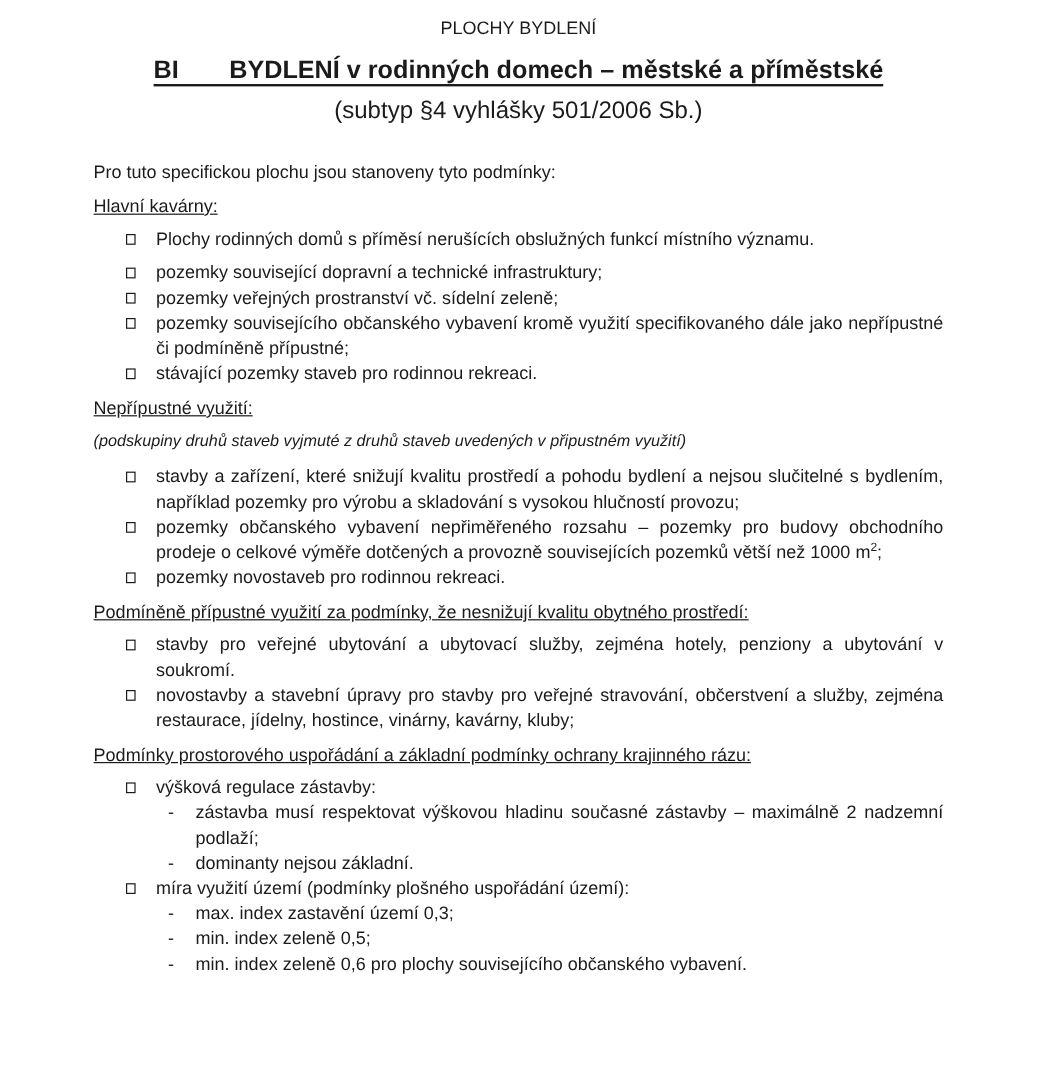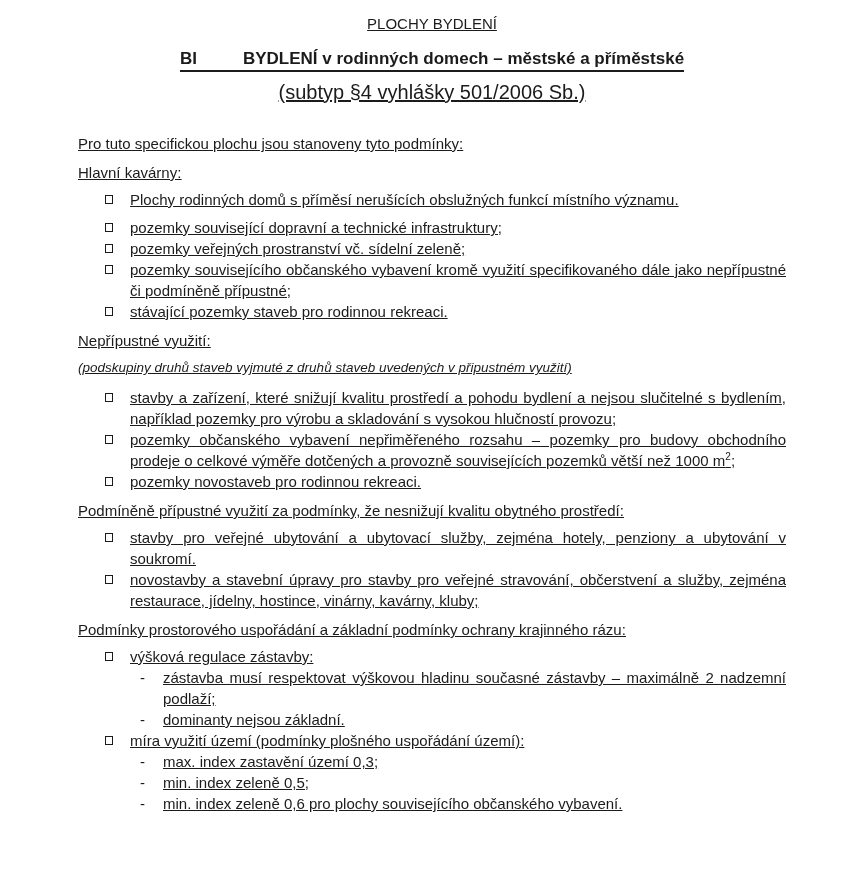--- a/index.html
+++ b/index.html
@@ -11,36 +11,35 @@
     width: 864px;
     height: 894px;
     overflow: hidden;
     font-family: "Liberation Sans", "DejaVu Sans", sans-serif;
     color: #1b1b1b;
   }
   .doc {
     padding: 13px 78px 0 78px;
     font-size: 15px;
     line-height: 21px;
-    text-decoration: underline;
   }
   .title {
     text-align: center;
     margin: 0;
     font-size: 15px;
     font-weight: normal;
   }
   .bi-row {
     text-align: center;
     margin-top: 14px;
   }
   .bi-inner {
     display: inline-block;
     font-weight: bold;
-    font-size: 17px;
+    font-size: 21px;
     border-bottom: 2px solid #1b1b1b;
     padding-bottom: 1px;
   }
   .bi-code {
     display: inline-block;
     width: 63px;
     text-align: left;
   }
   .subtitle {
     text-align: center;

